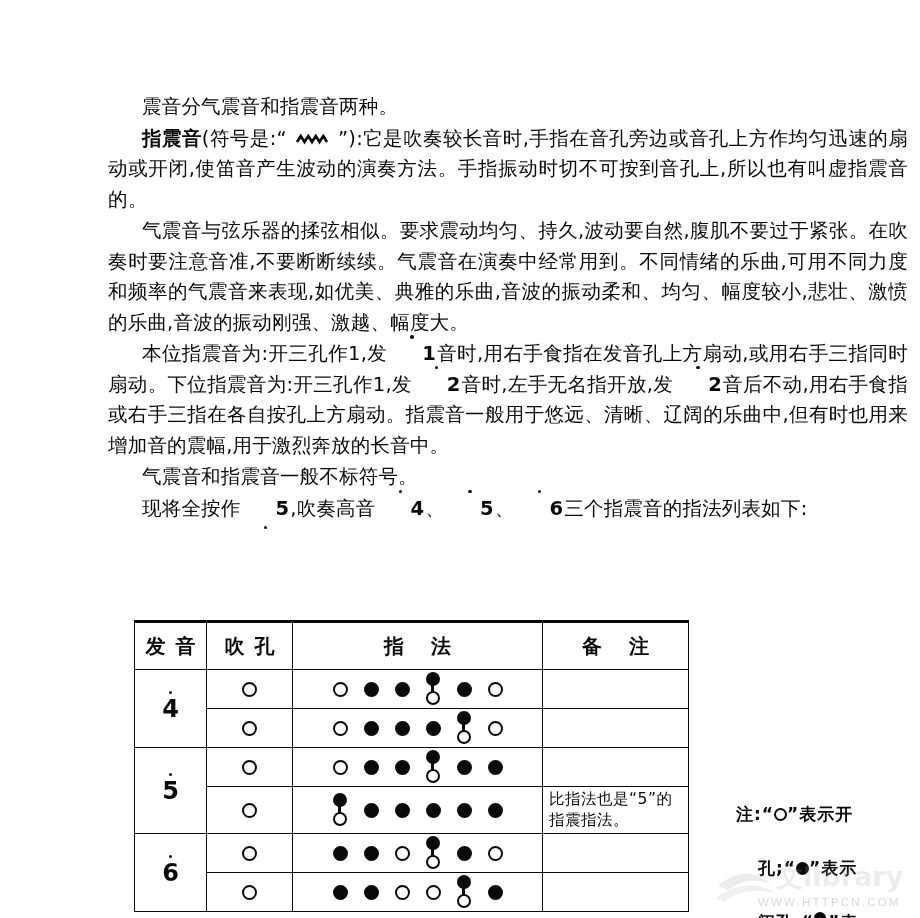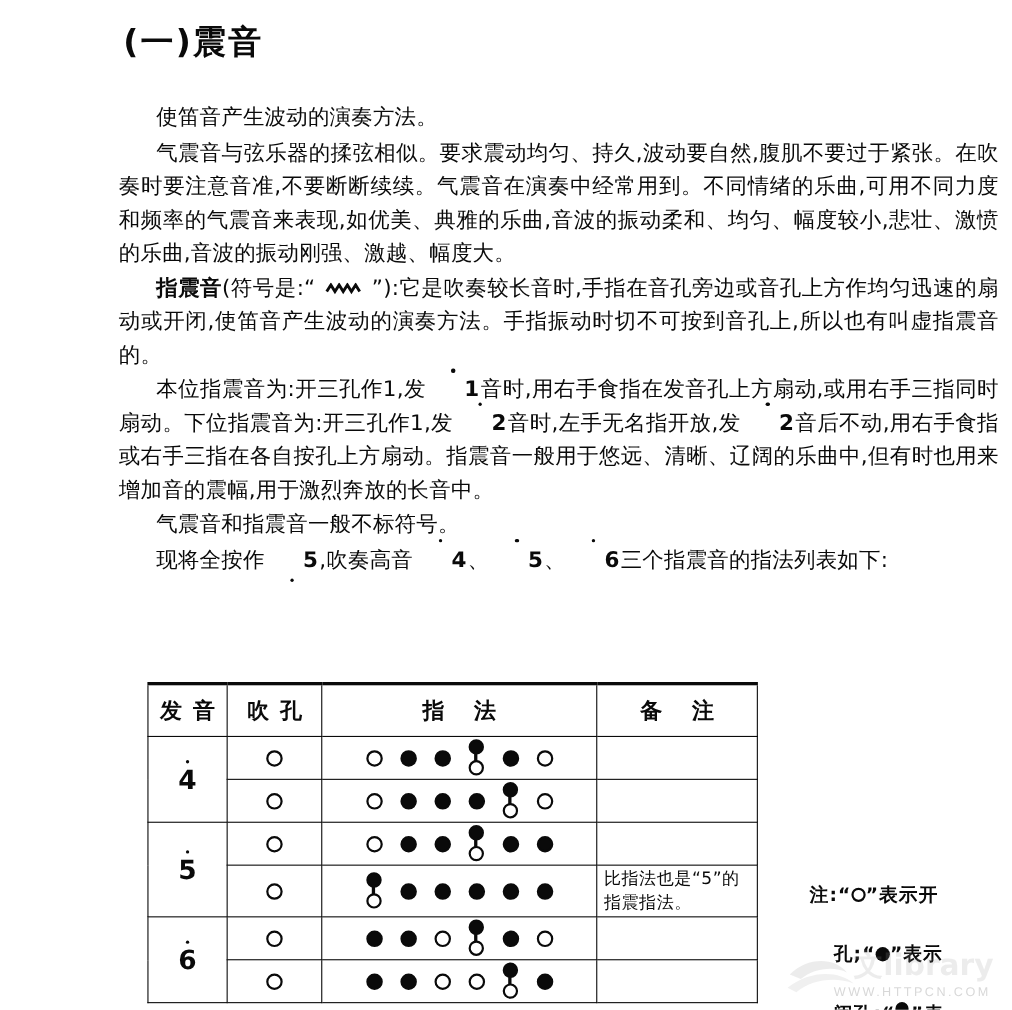--- a/index.html
+++ b/index.html
@@ -261,28 +261,27 @@
     color: #8d8d8d;
     font-family: "Liberation Sans", sans-serif;
     white-space: nowrap;
   }
 </style>
 </head>
 <body>
 
 <div id="page">
 
-  <div class="title">(一)震音</div>
 
   <div class="prose" id="prose-root">
-      <div class="para"><span>使笛音产生波动的演奏方法。</span></div>
-      <div class="para"><span>气震音与弦乐器的揉弦相似。要求震动均匀、持久,波动要自然,腹肌不要过于紧张。在吹奏时要注意音准,不要断断续续。气震音在演奏中经常用到。不同情绪的乐曲,可用不同力度和频率的气震音来表现,如优美、典雅的乐曲,音波的振动柔和、均匀、幅度较小,悲壮、激愤的乐曲,音波的振动刚强、激越、幅度大。</span></div>
+      <div class="para"><span>震音分气震音和指震音两种。</span></div>
       <div class="para"><span class="bold">指震音</span><span>(符号是:“ </span><span class="wavy small"><svg width="34" height="11" viewBox="0 0 34 11">
             <path d="M2 8 L5.8 2 L9.5 8 L13.3 2 L17.0 8 L20.8 2 L24.5 8 L28.3 2 L32.0 8" stroke="#0a0a0a" stroke-width="2.6" fill="none" stroke-linejoin="miter"></path>
           </svg></span><span> ”):它是吹奏较长音时,手指在音孔旁边或音孔上方作均匀迅速的扇动或开闭,使笛音产生波动的演奏方法。手指振动时切不可按到音孔上,所以也有叫虚指震音的。</span></div>
+      <div class="para"><span>气震音与弦乐器的揉弦相似。要求震动均匀、持久,波动要自然,腹肌不要过于紧张。在吹奏时要注意音准,不要断断续续。气震音在演奏中经常用到。不同情绪的乐曲,可用不同力度和频率的气震音来表现,如优美、典雅的乐曲,音波的振动柔和、均匀、幅度较小,悲壮、激愤的乐曲,音波的振动刚强、激越、幅度大。</span></div>
       <div class="para"><span>本位指震音为:开三孔作1,发</span><span class="dotnum"><span>1</span><span class="dot-up"></span></span><span>音时,用右手食指在发音孔上方扇动,或用右手三指同时扇动。下位指震音为:开三孔作1,发</span><span class="dotnum"><span>2</span><span class="dot-up"></span></span><span>音时,左手无名指开放,发</span><span class="dotnum"><span>2</span><span class="dot-up"></span></span><span>音后不动,用右手食指或右手三指在各自按孔上方扇动。指震音一般用于悠远、清晰、辽阔的乐曲中,但有时也用来增加音的震幅,用于激烈奔放的长音中。</span></div>
       <div class="para"><span>气震音和指震音一般不标符号。</span></div>
       <div class="para"><span>现将全按作</span><span class="dotnum"><span>5</span><span class="dot-down"></span></span><span>,吹奏高音</span><span class="dotnum"><span>4</span><span class="dot-up"></span></span><span>、</span><span class="dotnum"><span>5</span><span class="dot-up"></span></span><span>、</span><span class="dotnum"><span>6</span><span class="dot-up"></span></span><span>三个指震音的指法列表如下:</span></div>
     </div>
 
   <table id="fingering-table">
     <colgroup>
       <col style="width:72px">
       <col style="width:86px">
       <col style="width:250px">

